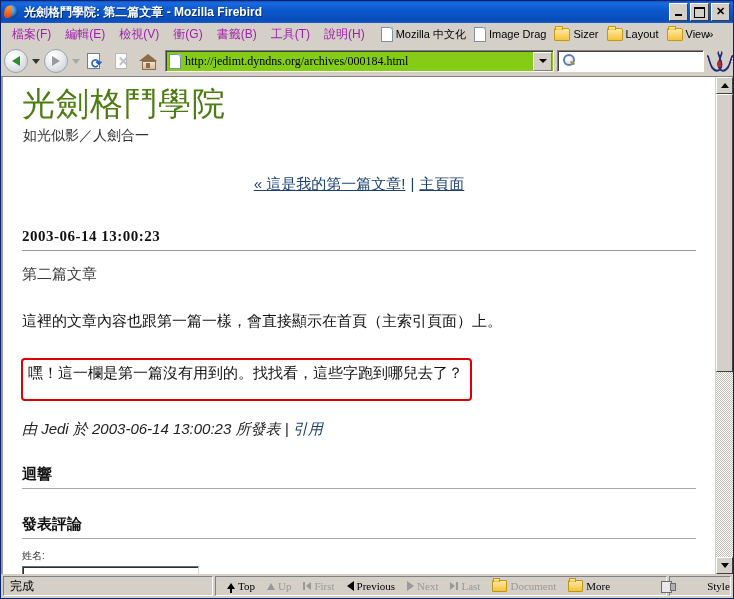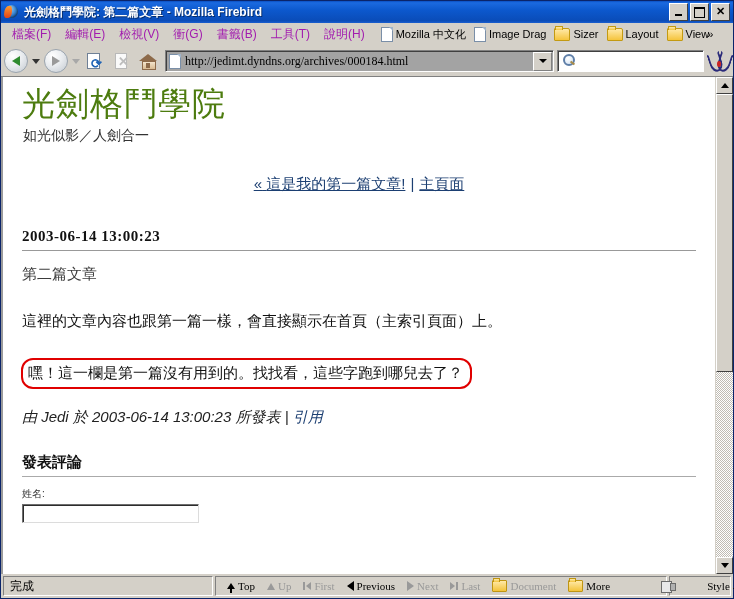--- a/index.html
+++ b/index.html
@@ -193,21 +193,21 @@
     border:1px solid #8d6a4a;
   }
   .home-ico .door {
     position:absolute; left:7px; top:10px; width:4px; height:5px;
     background:#8d6a4a;
   }
 
   .urlbox {
     flex: 1 1 auto;
     height: 20px;
-    background: #a3a3a3;
+    background: #84cc16;
     border: 1px solid;
     border-color: #808080 #ffffff #ffffff #808080;
     box-shadow: inset 1px 1px 0 #404040;
     display: flex; align-items: center;
     margin: 0 3px 0 4px;
     min-width: 0;
   }
   .urlbox .ico-doc { margin-left: 3px; margin-right: 4px; }
   .urltext {
     flex: 1 1 auto;
@@ -325,22 +325,22 @@
     font-size: 15px;
     color: #111;
     line-height: 1.5;
   }
   .post-highlight {
     display: inline-block;
     margin: 26px 0 0 4px;
     font-size: 15px;
     color: #111;
     border: 2px solid #e00000;
-    border-radius: 12px;
-    padding: 3px 7px 4px 5px;
+    border-radius: 4px;
+    padding: 3px 7px 16px 5px;
     line-height: 1.3;
   }
   .byline {
     margin: 19px 5px 0 5px;
     font-size: 15px;
     color: #222;
     font-style: italic;
   }
   .byline a { color: #1c3f72; }
   .section-head {
@@ -588,20 +588,21 @@
       <div class="post-title">第二篇文章</div>
       <div class="post-body">這裡的文章內容也跟第一篇一樣，會直接顯示在首頁（主索引頁面）上。</div>
       <div class="post-highlight">嘿！這一欄是第一篇沒有用到的。找找看，這些字跑到哪兒去了？</div>
 
       <div class="byline">
         <span>由 Jedi 於 2003-06-14 13:00:23 所發表</span>
         <span>|</span>
         <a>引用</a>
       </div>
 
+      <div class="section-head">迴響</div>
       <div class="section-head">發表評論</div>
       <div class="field-label">姓名:</div>
       <div class="field-input" title=""></div>
     </div>
 
     <div class="vscroll">
       <div class="sb-btn sb-up">
           <i></i>
         </div>
       <div class="sb-track">

